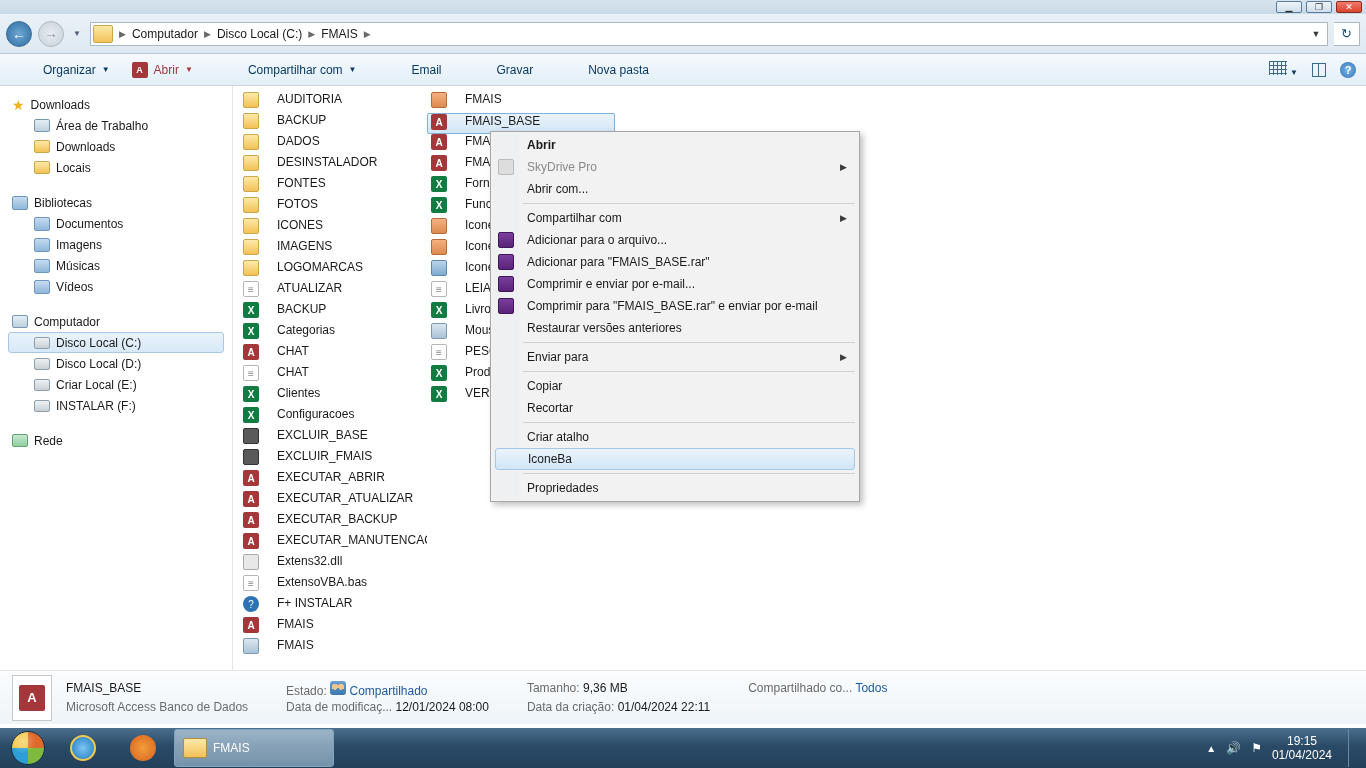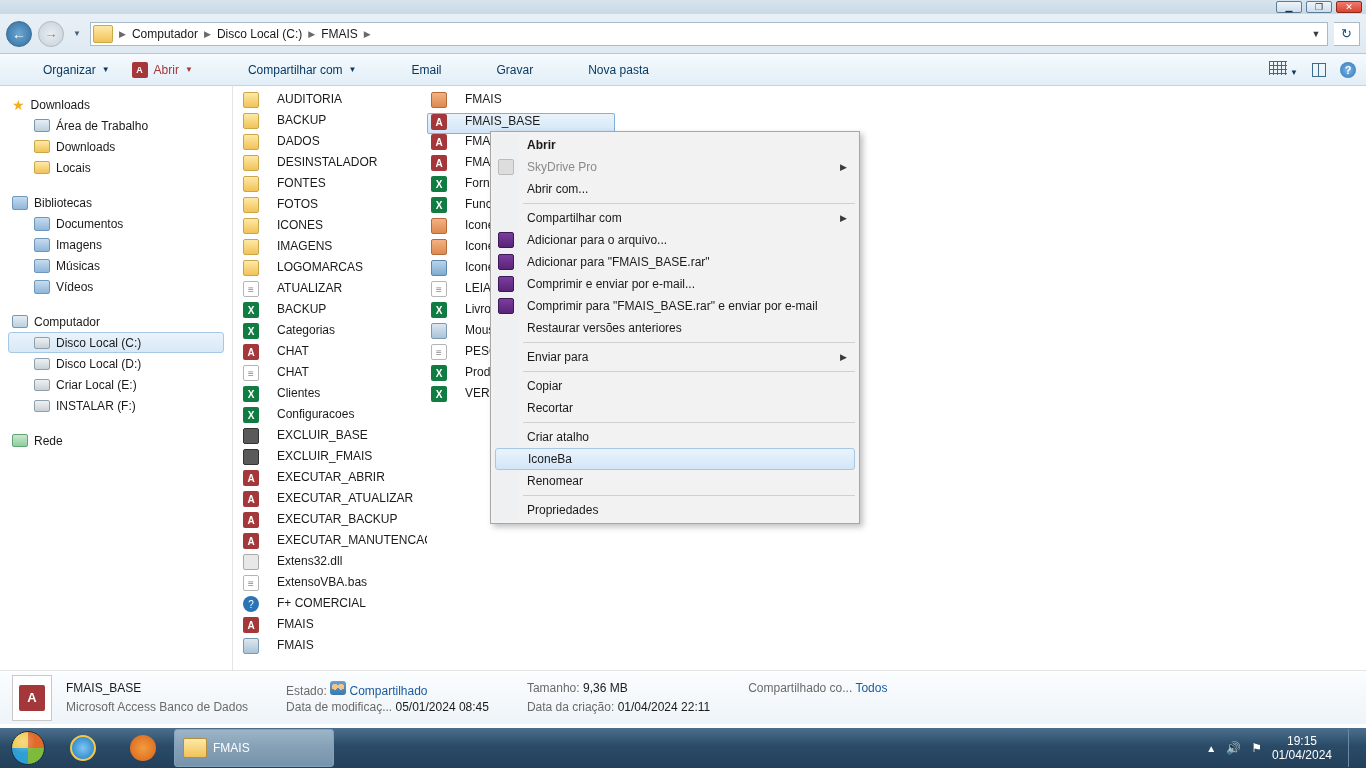--- a/index.html
+++ b/index.html
@@ -329,21 +329,21 @@
         <div class="frow">
           <span class="ficn i-dll"></span>
           <span>Extens32.dll</span>
         </div>
         <div class="frow">
           <span class="ficn i-txt">≡</span>
           <span>ExtensoVBA.bas</span>
         </div>
         <div class="frow">
           <span class="ficn i-chm">?</span>
-          <span>F+ COMERCIAL</span>
+          <span>F+ INSTALAR</span>
         </div>
         <div class="frow">
           <span class="ficn i-access">A</span>
           <span>FMAIS</span>
         </div>
         <div class="frow">
           <span class="ficn i-exe"></span>
           <span>FMAIS</span>
         </div>
       </div>
@@ -447,37 +447,36 @@
   <div class="mrow">
       <span>Enviar para</span>
       <span class="arrow">▶</span>
     </div>
   <div class="sep"></div>
   <div class="mrow">Copiar</div>
   <div class="mrow">Recortar</div>
   <div class="sep"></div>
   <div class="mrow">Criar atalho</div>
   <div class="mrow hov">IconeBa</div>
-  <div class="mrow">Renomear</div>
   <div class="sep"></div>
   <div class="mrow">Propriedades</div>
 </div>
 
 <div class="details">
   <div class="bigicn">
       <div class="inner">A</div>
     </div>
   <div class="meta">
     <span class="fname">FMAIS_BASE</span>
     <span><span class="lbl">Estado:</span> <span class="people-icn"></span> <span class="valblue">Compartilhado</span></span>
     <span><span class="lbl">Tamanho:</span> <span class="val">9,36 MB</span></span>
     <span><span class="lbl">Compartilhado co...</span> <span class="valblue">Todos</span></span>
 
     <span style="color:#6a6a6a;">Microsoft Access Banco de Dados</span>
-    <span><span class="lbl">Data de modificaç...</span> <span class="val">05/01/2024 08:45</span></span>
+    <span><span class="lbl">Data de modificaç...</span> <span class="val">12/01/2024 08:00</span></span>
     <span><span class="lbl">Data da criação:</span> <span class="val">01/04/2024 22:11</span></span>
     <span></span>
   </div>
 </div>
 
 <div class="taskbar">
   <div class="start">
       <div class="orb"></div>
     </div>
   <div class="tbtn">

